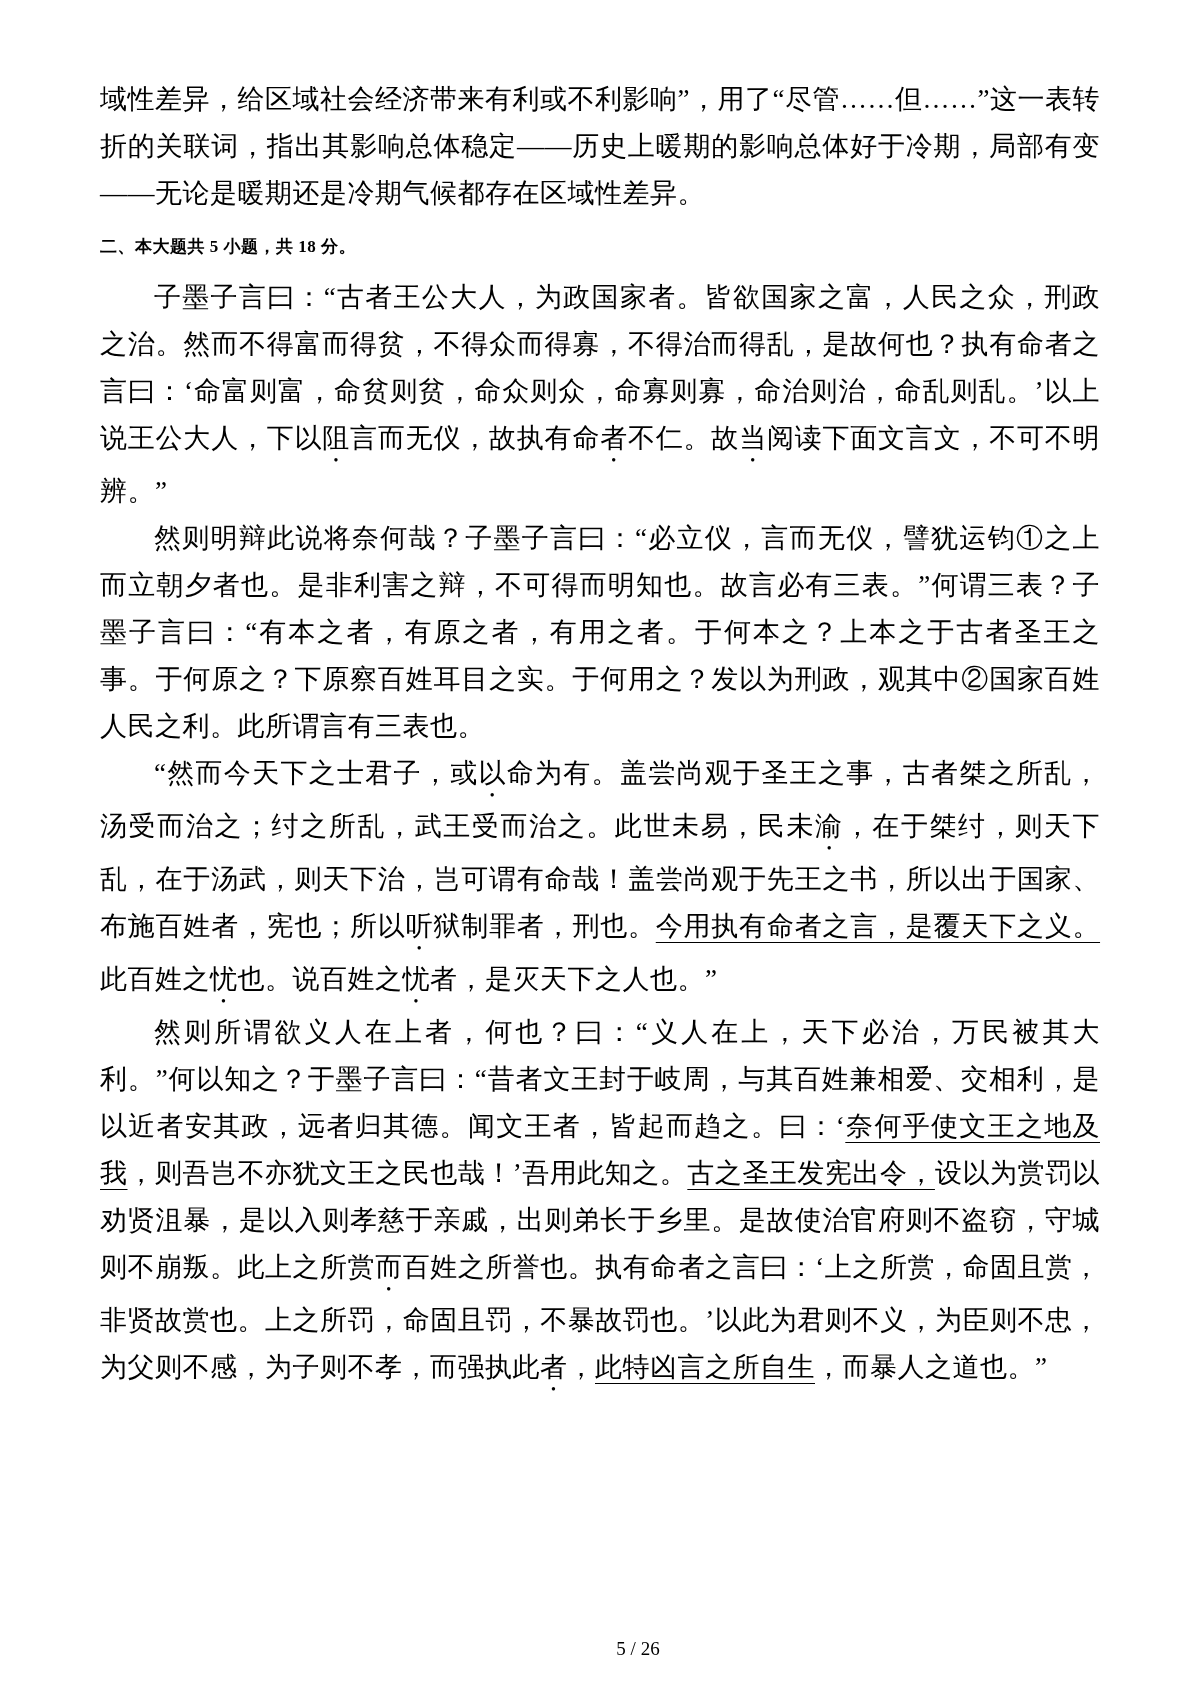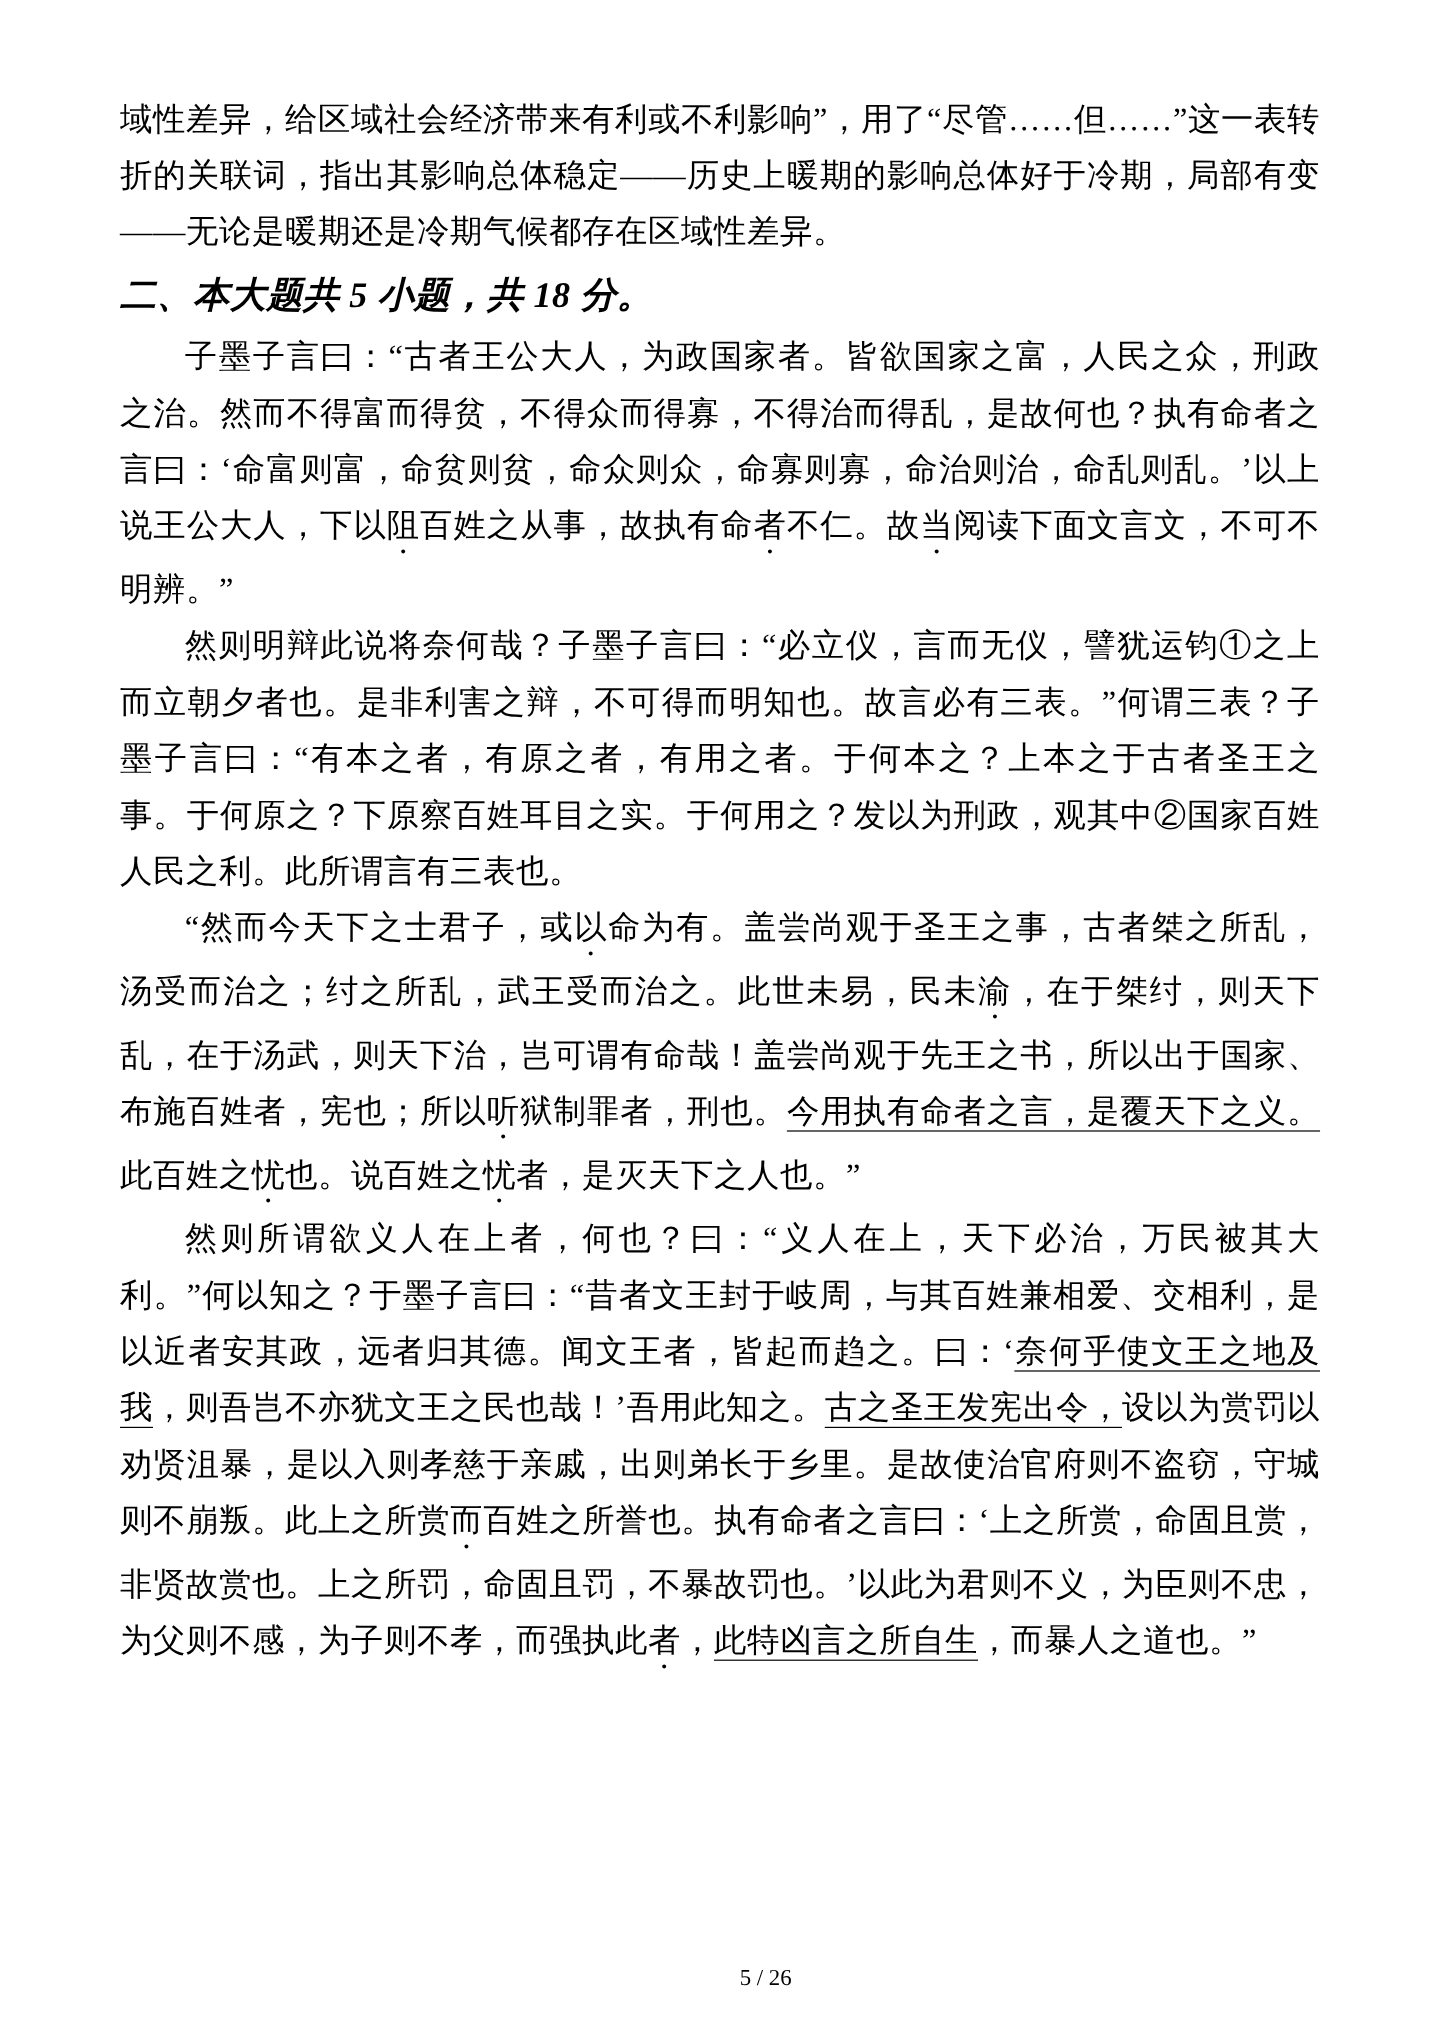--- a/index.html
+++ b/index.html
@@ -21,23 +21,22 @@
   .content p, .content h2 {
     margin: 0;
     font-size: 27px;
     line-height: 47px;
     text-align: justify;
     font-weight: 400;
     letter-spacing: 0.5px;
   }
   .content h2.heading {
     font-weight: 700;
-    font-size: 30px;
+    font-size: 17px;
     margin: 6px 0 4px 0;
-    font-style: italic;
   }
   .indent { text-indent: 2em; }
   .noindent { text-indent: 0; }
   .mark-underline {
     text-decoration: underline;
     text-decoration-thickness: 1px;
     text-underline-offset: 7px;
     text-decoration-color: #000000;
   }
   .mark-dot {
@@ -59,19 +58,19 @@
     padding-left: 38px;
   }
 </style>
 </head>
 <body>
 
 <div class="page">
   <main class="content" id="content">
       <p class="noindent"><span>域性差异，给区域社会经济带来有利或不利影响”，用了“尽管……但……”这一表转折的关联词，指出其影响总体稳定——历史上暖期的影响总体好于冷期，局部有变——无论是暖期还是冷期气候都存在区域性差异。</span></p>
       <h2 class="heading noindent"><span>二、本大题共 5 小题，共 18 分。</span></h2>
-      <p class="indent"><span>子墨子言曰：“古者王公大人，为政国家者。皆欲国家之富，人民之众，刑政之治。然而不得富而得贫，不得众而得寡，不得治而得乱，是故何也？执有命者之言曰：‘命富则富，命贫则贫，命众则众，命寡则寡，命治则治，命乱则乱。’以上说王公大人，下以</span><span class="mark-dot">阻</span><span>百姓之从事，故执有命</span><span class="mark-dot">者</span><span>不仁。故</span><span class="mark-dot">当</span><span>阅读下面文言文，不可不明辨。”</span></p>
+      <p class="indent"><span>子墨子言曰：“古者王公大人，为政国家者。皆欲国家之富，人民之众，刑政之治。然而不得富而得贫，不得众而得寡，不得治而得乱，是故何也？执有命者之言曰：‘命富则富，命贫则贫，命众则众，命寡则寡，命治则治，命乱则乱。’以上说王公大人，下以</span><span class="mark-dot">阻</span><span>言而无仪，故执有命</span><span class="mark-dot">者</span><span>不仁。故</span><span class="mark-dot">当</span><span>阅读下面文言文，不可不明辨。”</span></p>
       <p class="indent"><span>然则明辩此说将奈何哉？子墨子言曰：“必立仪，言而无仪，譬犹运钧①之上而立朝夕者也。是非利害之辩，不可得而明知也。故言必有三表。”何谓三表？子墨子言曰：“有本之者，有原之者，有用之者。于何本之？上本之于古者圣王之事。于何原之？下原察百姓耳目之实。于何用之？发以为刑政，观其中②国家百姓人民之利。此所谓言有三表也。</span></p>
       <p class="indent"><span>“然而今天下之士君子，或</span><span class="mark-dot">以</span><span>命为有。盖尝尚观于圣王之事，古者桀之所乱，汤受而治之；纣之所乱，武王受而治之。此世未易，民未</span><span class="mark-dot">渝</span><span>，在于桀纣，则天下乱，在于汤武，则天下治，岂可谓有命哉！盖尝尚观于先王之书，所以出于国家、布施百姓者，宪也；所以</span><span class="mark-dot">听</span><span>狱制罪者，刑也。</span><span class="mark-underline">今用执有命者之言，是覆天下之义。</span><span>此百姓之</span><span class="mark-dot">忧</span><span>也。说百姓之</span><span class="mark-dot">忧</span><span>者，是灭天下之人也。”</span></p>
       <p class="indent"><span>然则所谓欲义人在上者，何也？曰：“义人在上，天下必治，万民被其大利。”何以知之？于墨子言曰：“昔者文王封于岐周，与其百姓兼相爱、交相利，是以近者安其政，远者归其德。闻文王者，皆起而趋之。曰：‘</span><span class="mark-underline">奈何乎使文王之地及我</span><span>，则吾岂不亦犹文王之民也哉！’吾用此知之。</span><span class="mark-underline">古之圣王发宪出令，</span><span>设以为赏罚以劝贤沮暴，是以入则孝慈于亲戚，出则弟长于乡里。是故使治官府则不盗窃，守城则不崩叛。此上之所赏</span><span class="mark-dot">而</span><span>百姓之所誉也。执有命者之言曰：‘上之所赏，命固且赏，非贤故赏也。上之所罚，命固且罚，不暴故罚也。’以此为君则不义，为臣则不忠，为父则不感，为子则不孝，而强执此</span><span class="mark-dot">者</span><span>，</span><span class="mark-underline">此特凶言之所自生</span><span>，而暴人之道也。”</span></p>
     </main>
   <footer class="page-footer">5 / 26</footer>
 </div>
 
 </body></html>

